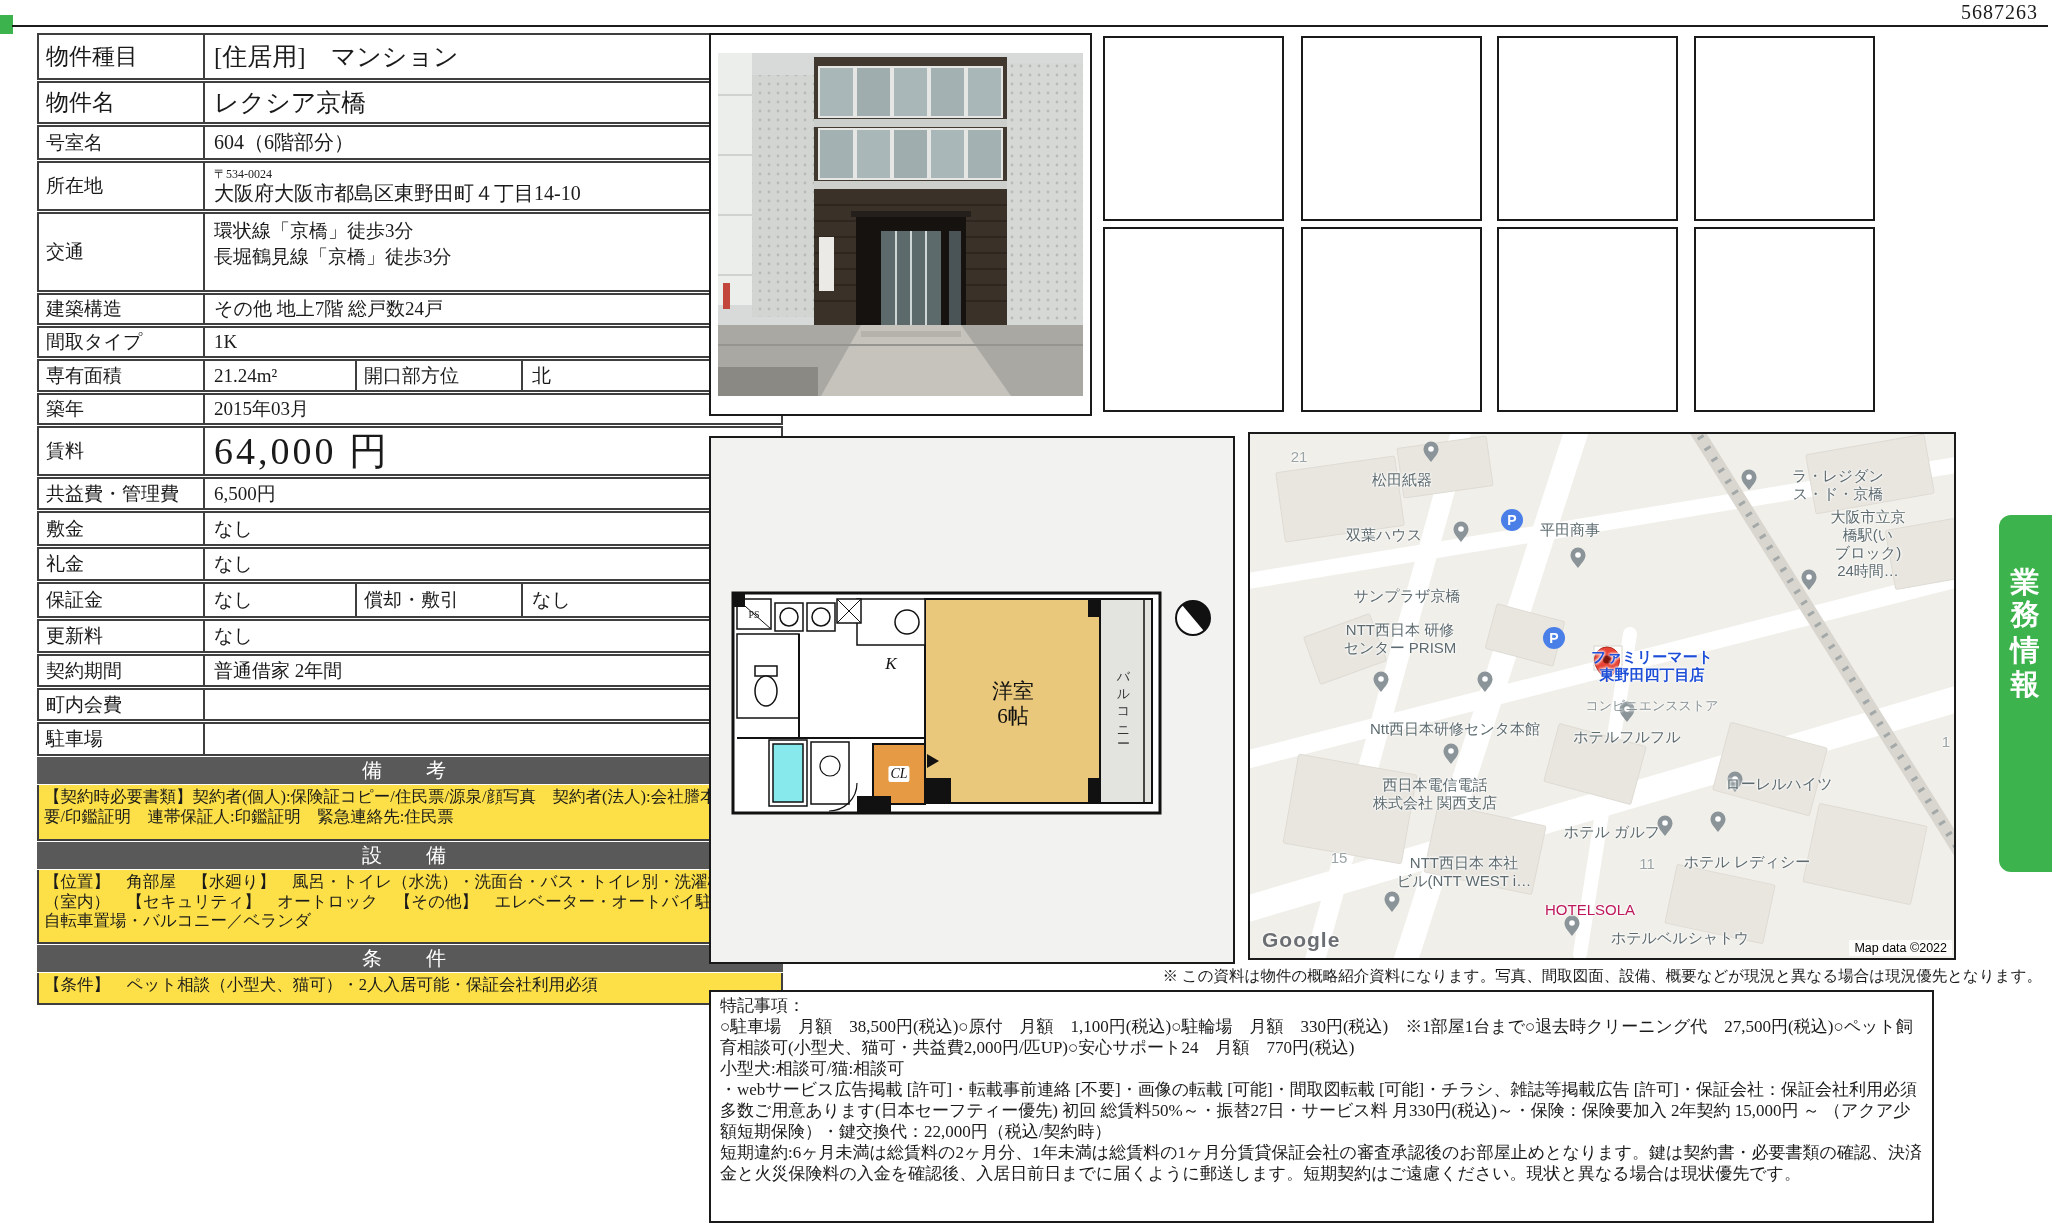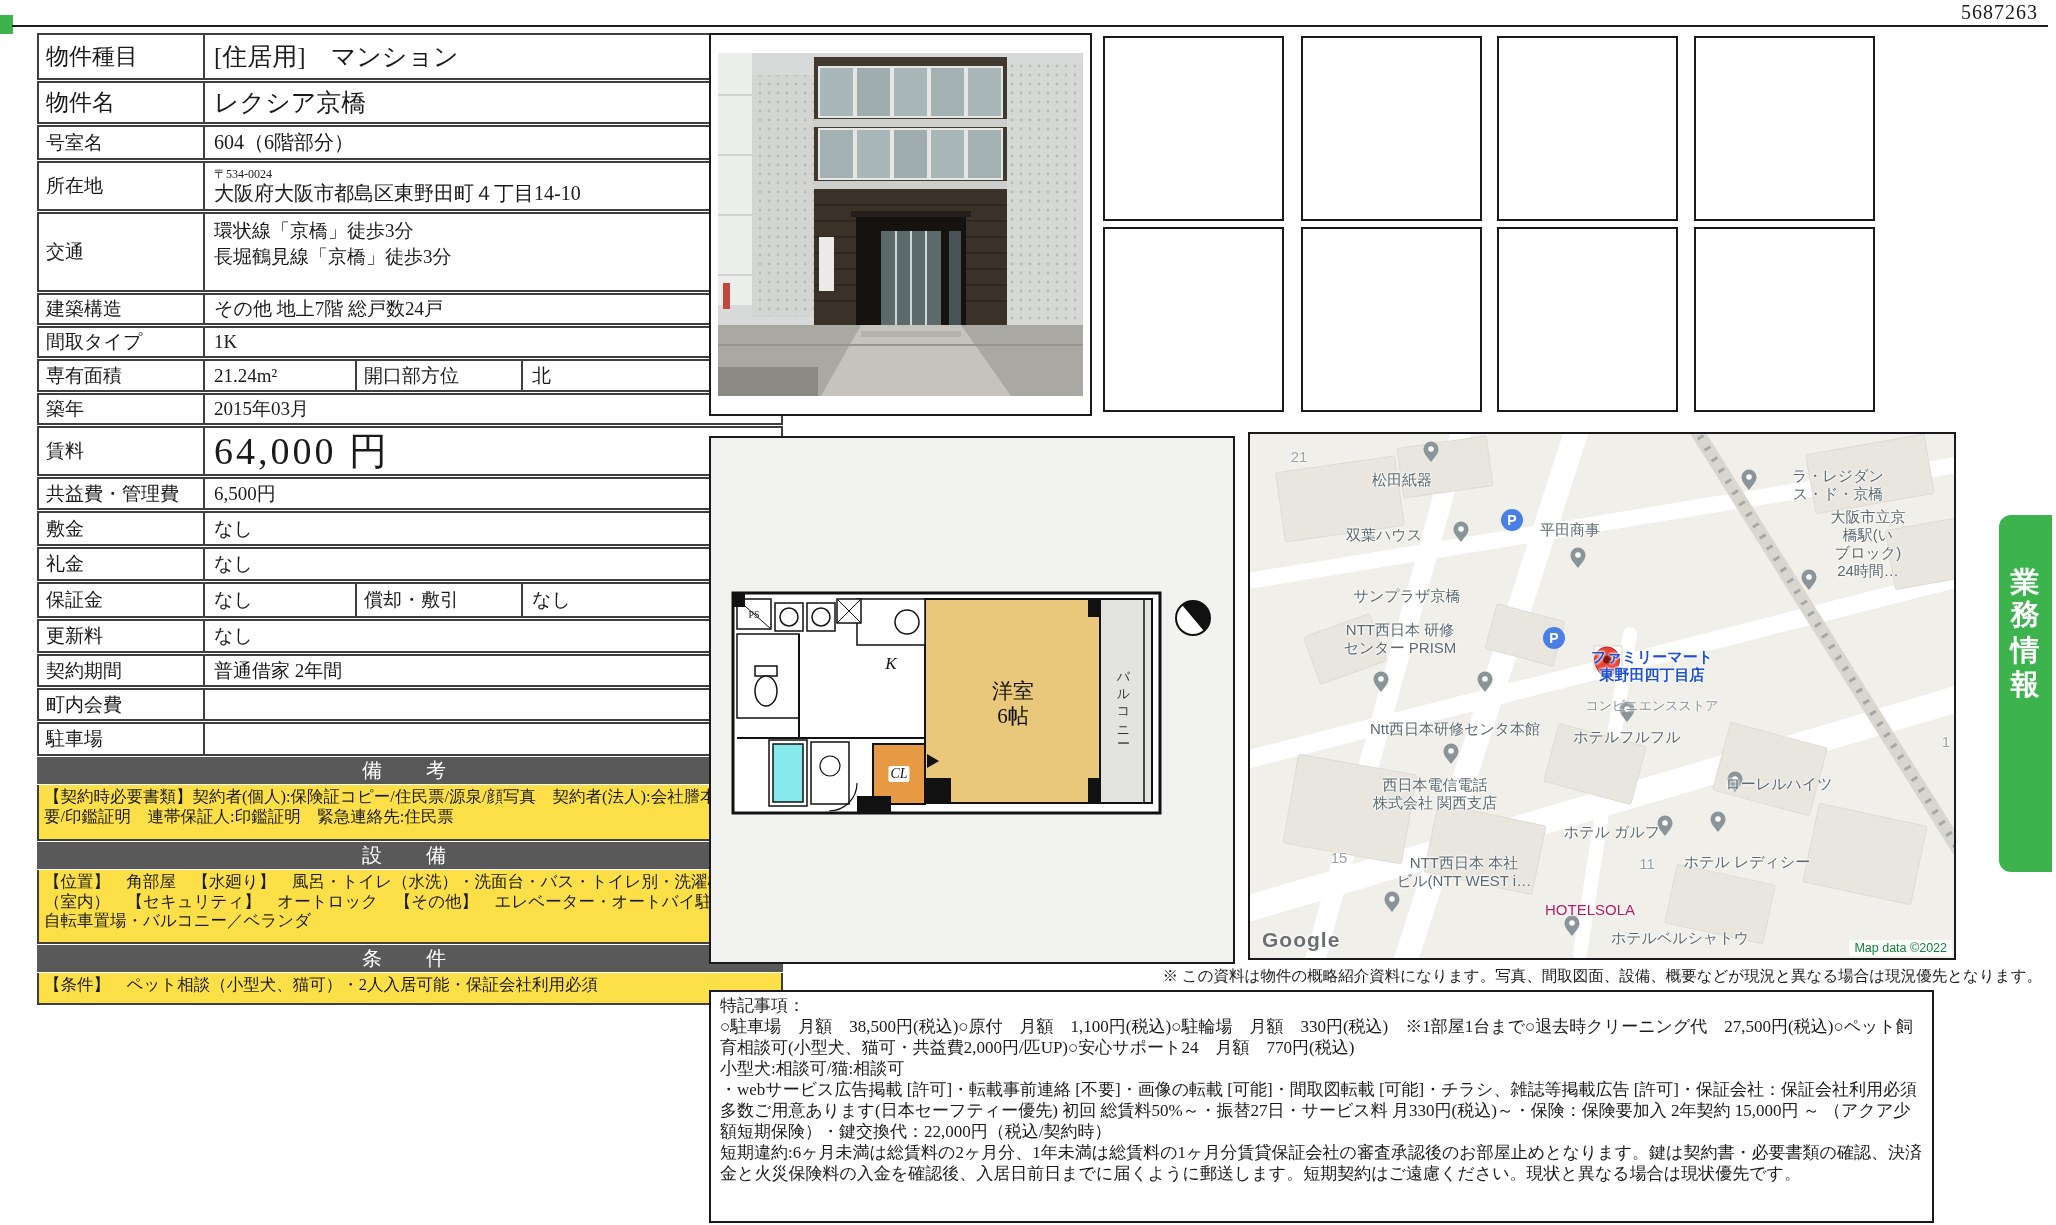--- a/index.html
+++ b/index.html
@@ -46,21 +46,21 @@
   
   .mapbox{position:absolute;left:1248px;top:432px;width:708px;height:528px;border:2px solid #1a1a1a;box-sizing:border-box;background:#f1efe9;overflow:hidden;font-family:"Liberation Sans","DejaVu Sans",sans-serif;}
   .mlabel{position:absolute;transform:translate(-50%,-50%);font-size:15px;color:#5d6b70;text-align:center;white-space:pre-line;line-height:18px;
           text-shadow:0 0 3px #fff,0 0 3px #fff,0 0 3px #fff;pointer-events:none;}
   .mlabel.num{color:#9aa3a5;font-size:15px;}
   .mlabel.poi{color:#1d4ed8;font-weight:bold;}
   .mlabel.sub{color:#8b9598;font-size:13px;}
   .mlabel.poi2{color:#be185d;}
   .gwatermark{position:absolute;left:12px;bottom:6px;font-size:21px;font-weight:bold;color:#6b6f73;letter-spacing:1px;
           text-shadow:0 0 3px #fff,0 0 3px #fff;}
-  .mcopy{position:absolute;right:2px;bottom:2px;font-size:12.5px;color:#15803d;background:rgba(255,255,255,.78);padding:1px 5px;}
+  .mcopy{position:absolute;right:2px;bottom:2px;font-size:12.5px;color:#000000;background:rgba(255,255,255,.78);padding:1px 5px;}
 
   
   .disclaimer{position:absolute;left:705px;top:966px;width:1337px;text-align:right;font-size:15.5px;}
   .tokki{position:absolute;left:709px;top:990px;width:1225px;height:233px;border:2px solid #1a1a1a;box-sizing:border-box;
          padding:3px 9px;font-size:17px;line-height:21px;background:#fff;}
   .tokki div{margin:0;}
 
   
   .sidetab{position:absolute;left:1999px;top:515px;width:53px;height:357px;background:#3cb34c;border-radius:12px 0 0 12px;
            display:flex;align-items:flex-start;justify-content:center;cursor:pointer;}

